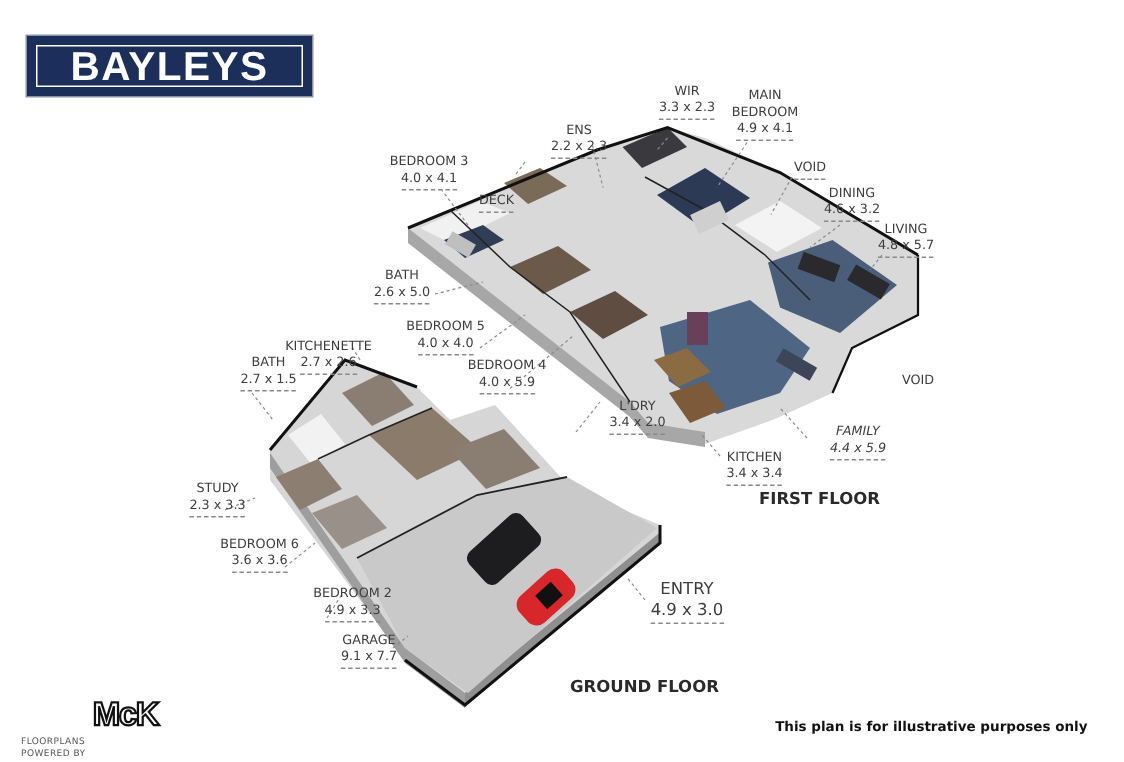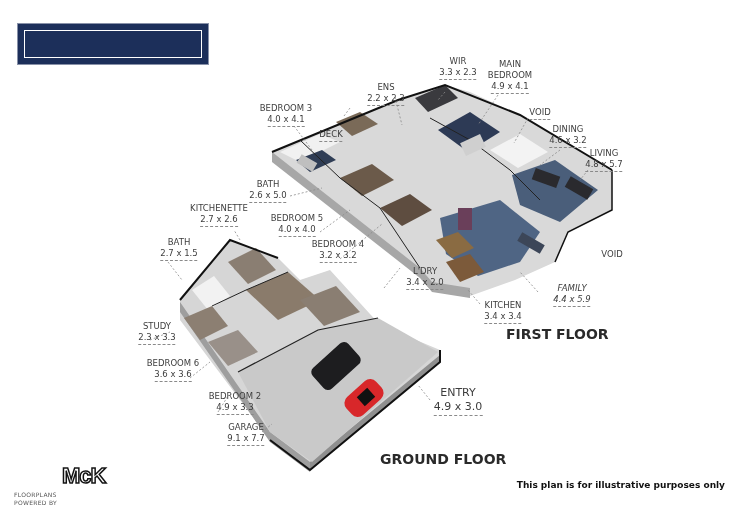--- a/index.html
+++ b/index.html
@@ -24,21 +24,21 @@
 
   .label {
     position: absolute; text-align: center; font-family: "DejaVu Sans", sans-serif;
     font-size: 8.5px; line-height: 11px; color: #3d3d3d; white-space: nowrap;
     transform: translateX(-50%);
   }
   .label .dim { display: inline-block; border-bottom: 1px dashed #8a8a8a; padding-bottom: 1px; text-align: center; }
 
   .floor-title {
     position: absolute; font-family: "DejaVu Sans", sans-serif; font-weight: bold;
-    font-size: 14px; color: #2a2a2a; white-space: nowrap;
+    font-size: 11px; color: #2a2a2a; white-space: nowrap;
   }
   .entry-label { font-size: 11px; line-height: 14px; }
 
   .credit {
     position: absolute; left: 14px; top: 466px; display: flex; align-items: center; gap: 4px;
   }
   .credit-small {
     font-family: "DejaVu Sans", sans-serif; font-size: 6px; line-height: 8px; color: #555;
     letter-spacing: 0.3px; text-align: left;
   }
@@ -54,20 +54,21 @@
   .disclaimer {
     position: absolute; right: 24px; top: 480px; font-family: "DejaVu Sans", sans-serif;
     font-weight: bold; font-size: 9px; color: #111;
   }
 </style>
 </head>
 <body>
 
 <div class="logo-box">
   <div class="logo-inner"></div>
+  <span class="logo-text">BAYLEYS</span>
 </div>
 
 <svg class="plan" viewBox="0 0 749 508" xmlns="http://www.w3.org/2000/svg">
 
   <g>
 
     <polygon points="272,152 398,100 445,85 470,92 520,115 612,170 612,210 568,232 555,262 515,280 470,296 432,290 420,275 272,160" fill="#d9d9d9"></polygon>
 
     <polygon points="272,152 272,162 420,278 432,292 470,298 470,288 432,282 420,268" fill="#a7a7a7"></polygon>
 
@@ -181,48 +182,48 @@
 <div class="label" style="left:268px; top:179px;">
   <div>BATH</div>
   <span class="dim">2.6 x 5.0</span>
 </div>
 <div class="label" style="left:297px; top:213px;">
   <div>BEDROOM 5</div>
   <span class="dim">4.0 x 4.0</span>
 </div>
 <div class="label" style="left:338px; top:239px;">
   <div>BEDROOM 4</div>
-  <span class="dim">3.2 x 3.2</span>
+  <span class="dim">4.0 x 5.9</span>
 </div>
 <div class="label" style="left:389px; top:266px;margin-left:36px;">
   <div>L'DRY</div>
   <span class="dim">3.4 x 2.0</span>
 </div>
 <div class="label" style="left:612px; top:249px;">
   <div>VOID</div>
 </div>
 <div class="label" style="left:572px; top:283px;font-style:italic;">
   <div>FAMILY</div>
   <span class="dim">4.4 x 5.9</span>
 </div>
 <div class="label" style="left:503px; top:300px;">
   <div>KITCHEN</div>
   <span class="dim">3.4 x 3.4</span>
 </div>
 <div class="floor-title" style="left:506px; top:326px;">FIRST FLOOR</div>
 
-<div class="label" style="left:219px; top:203px;">
+<div class="label" style="left:219px; top:226px;">
   <div>KITCHENETTE</div>
   <span class="dim">2.7 x 2.6</span>
 </div>
 <div class="label" style="left:179px; top:237px;">
   <div>BATH</div>
   <span class="dim">2.7 x 1.5</span>
 </div>
-<div class="label" style="left:145px; top:321px;margin-left:12px;">
+<div class="label" style="left:145px; top:321px;">
   <div>STUDY</div>
   <span class="dim">2.3 x 3.3</span>
 </div>
 <div class="label" style="left:173px; top:358px;">
   <div>BEDROOM 6</div>
   <span class="dim">3.6 x 3.6</span>
 </div>
 <div class="label" style="left:195px; top:391px;margin-left:40px;">
   <div>BEDROOM 2</div>
   <span class="dim">4.9 x 3.3</span>

